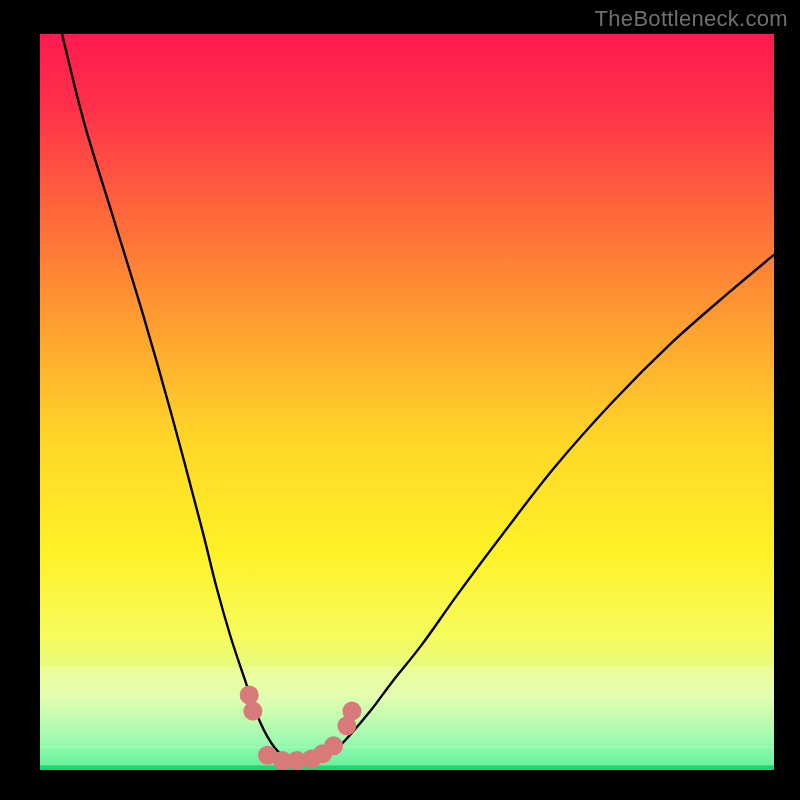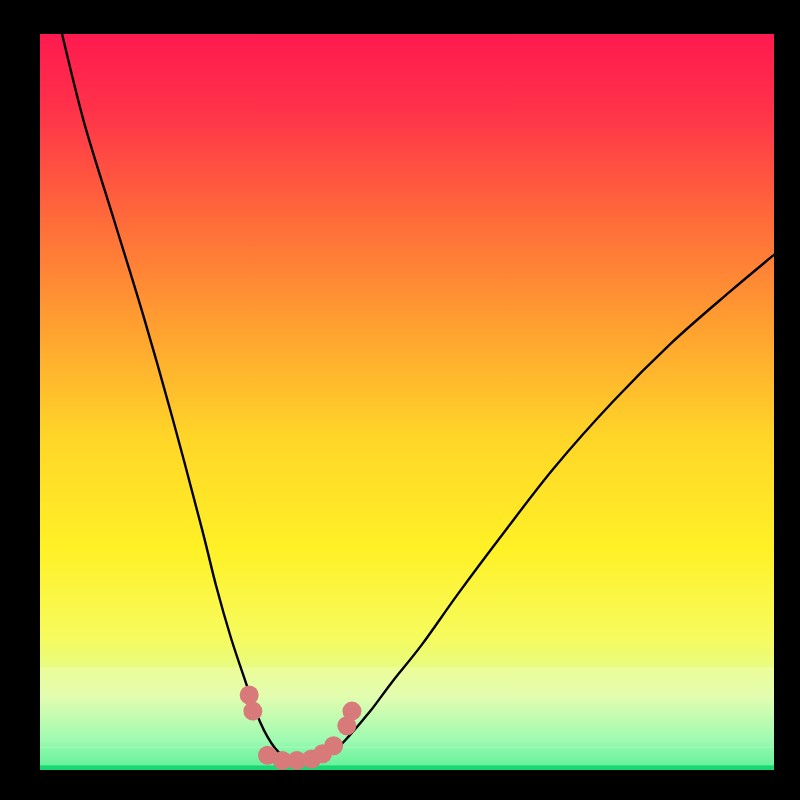--- a/index.html
+++ b/index.html
@@ -28,20 +28,21 @@
     user-select: none;
   }
   svg {
     display: block;
   }
 </style>
 </head>
 <body>
 
 <div class="stage">
+  <div class="watermark">TheBottleneck.com</div>
 
   <svg id="chart-svg" width="800" height="800" viewBox="0 0 800 800">
     <defs>
       <linearGradient id="bg-grad" x1="0" y1="0" x2="0" y2="1">
           <stop offset="0%" stop-color="#ff1a4f"></stop>
           <stop offset="10%" stop-color="#ff314a"></stop>
           <stop offset="25%" stop-color="#ff6a3a"></stop>
           <stop offset="40%" stop-color="#ffa130"></stop>
           <stop offset="55.00000000000001%" stop-color="#ffd628"></stop>
           <stop offset="70%" stop-color="#fff126"></stop>

